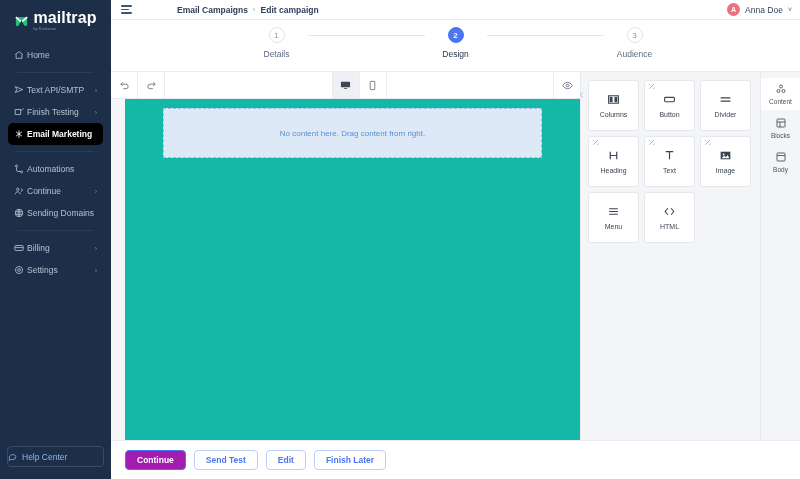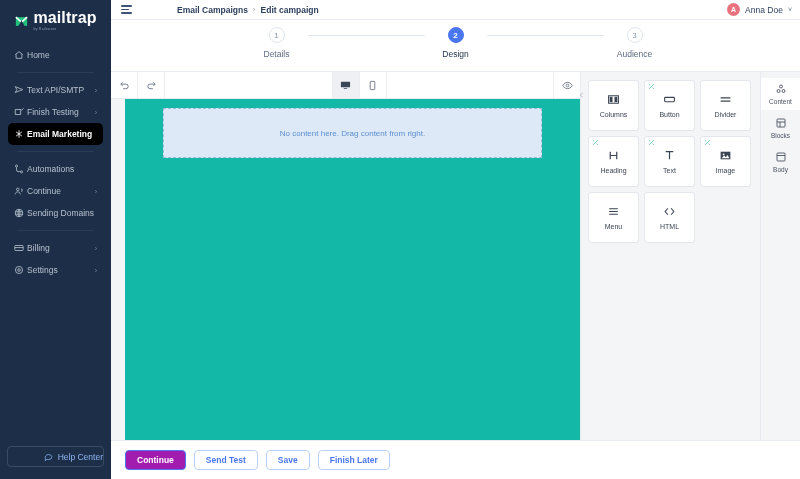--- a/index.html
+++ b/index.html
@@ -40,21 +40,21 @@
   .nav-item .ico { width: 13px; flex: 0 0 13px; display: flex; align-items: center; color: #b6c0ce; }
   .nav-item .label { flex: 1; white-space: nowrap; }
   .nav-item .chev { font-size: 7px; color: #7d8b9d; }
   .nav-item.active { background: #000000; color: #ffffff; font-weight: 700; }
   .nav-item.active .ico { color: #ffffff; }
   .nav-sep { height: 1px; background: #2b3d55; margin: 6px 9px; }
 
   .help-wrap { position: absolute; bottom: 12px; left: 7px; right: 7px; }
   .help-btn {
     height: 21px; border: 1px solid #3a4b64; border-radius: 4px;
-    display: flex; align-items: center; justify-content: flex-end; gap: 5px;
+    display: flex; align-items: center; justify-content: flex-start; gap: 5px;
     color: #8fb6f5; font-size: 8.5px; cursor: pointer;
   }
 
   
   .right { flex: 1; display: flex; flex-direction: column; min-width: 0; position: relative; background: #ffffff; }
 
   
   .topbar {
     height: 20px; display: flex; align-items: center;
     border-bottom: 1px solid #e7eaef; background: #fff;
@@ -550,18 +550,18 @@
           </span>
           <span>Body</span>
         </div>
       </div>
 
     </div>
 
     <footer class="bottombar">
       <div class="btn primary">Continue</div>
       <div class="btn ghost">Send Test</div>
-      <div class="btn ghost">Save</div>
+      <div class="btn ghost">Edit</div>
       <div class="btn ghost">Finish Later</div>
     </footer>
 
   </div>
 </div>
 
 </body></html>

